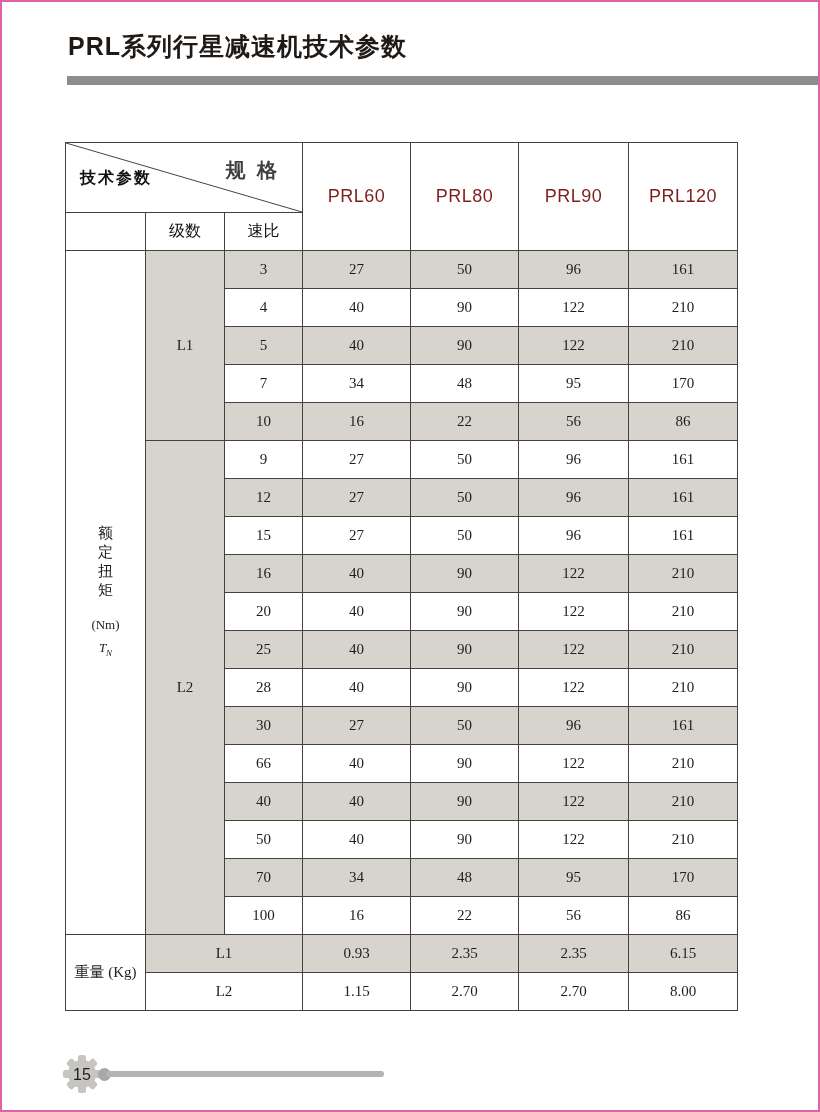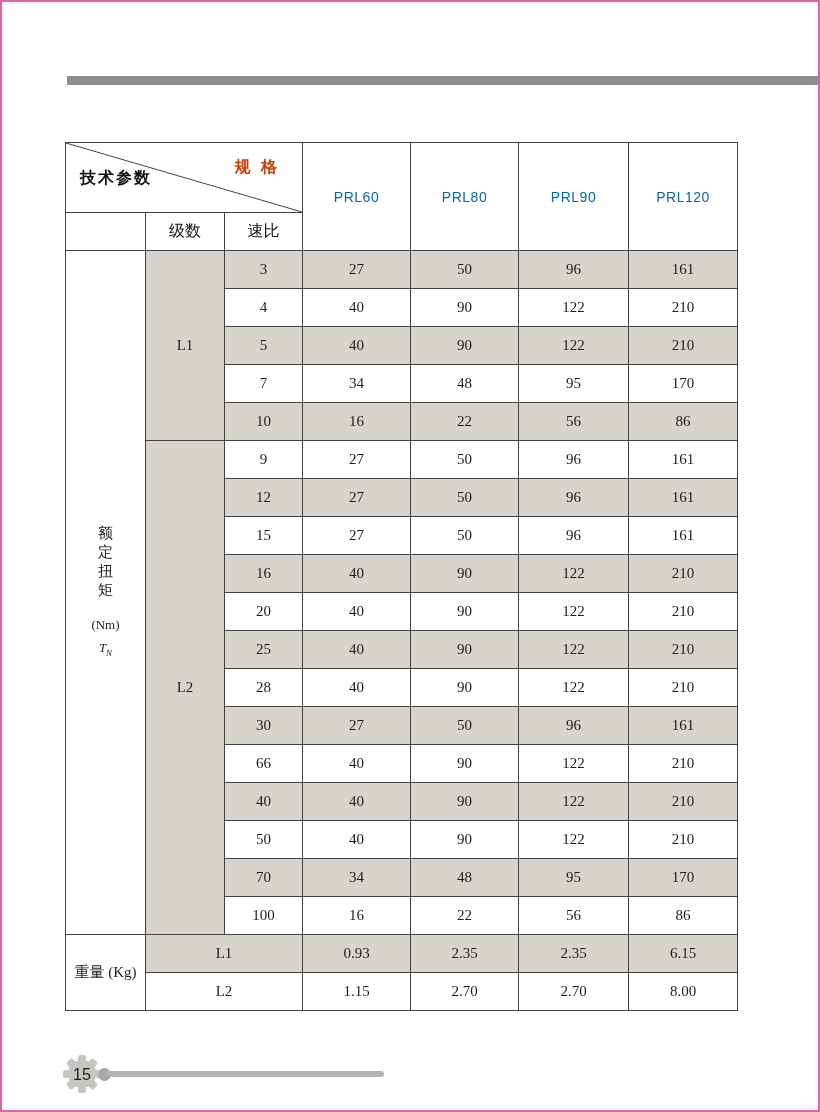--- a/index.html
+++ b/index.html
@@ -43,32 +43,32 @@
     border:1px solid var(--line);
     padding:0;text-align:center;vertical-align:middle;
     font-weight:normal;
     overflow:hidden;
   }
   tr.hdr1{height:70px;}
   tr.hdr2{height:38px;}
   tbody tr{height:38px;}
   .model-th{
     font-family:"Liberation Sans", sans-serif;
-    font-size:14px;color:#0369a1;
+    font-size:18px;color:#7f1d1d;
     letter-spacing:0.5px;
   }
   .hdr-cn{
     font-family:"Liberation Sans", sans-serif;
     font-weight:bold;font-size:16px;color:#111;
   }
   .corner-cell{position:relative;}
   .corner-cell svg.diag{position:absolute;left:0;top:0;width:100%;height:100%;display:block;}
   .corner-tr{
     position:absolute;right:22px;top:14px;
-    font-weight:bold;font-size:16px;color:#c2410c;letter-spacing:3px;
+    font-weight:bold;font-size:20px;color:#404040;letter-spacing:3px;
   }
   .corner-bl{
     position:absolute;left:14px;bottom:23px;
     font-weight:bold;font-size:16px;color:#111;letter-spacing:2px;
   }
   .shaded{background:var(--shade);}
   .val-cell,.ratio-cell,.stage-cell{
     font-family:"Liberation Serif", serif;
     font-size:15px;color:#1d1d1d;
   }
@@ -90,20 +90,21 @@
   .footer-line{
     position:absolute;left:104px;top:21px;width:278px;height:6px;
     background:var(--footer-gray);border-radius:3px;
   }
 </style>
 </head>
 <body>
 
 <div class="page">
 
+  <h1 class="title">PRL系列行星减速机技术参数</h1>
   <div class="title-rule"></div>
 
   <table class="spec">
     <colgroup>
       <col style="width:80px">
         <col style="width:79px">
         <col style="width:78px">
       <col style="width:108px">
         <col style="width:108px">
         <col style="width:110px">

